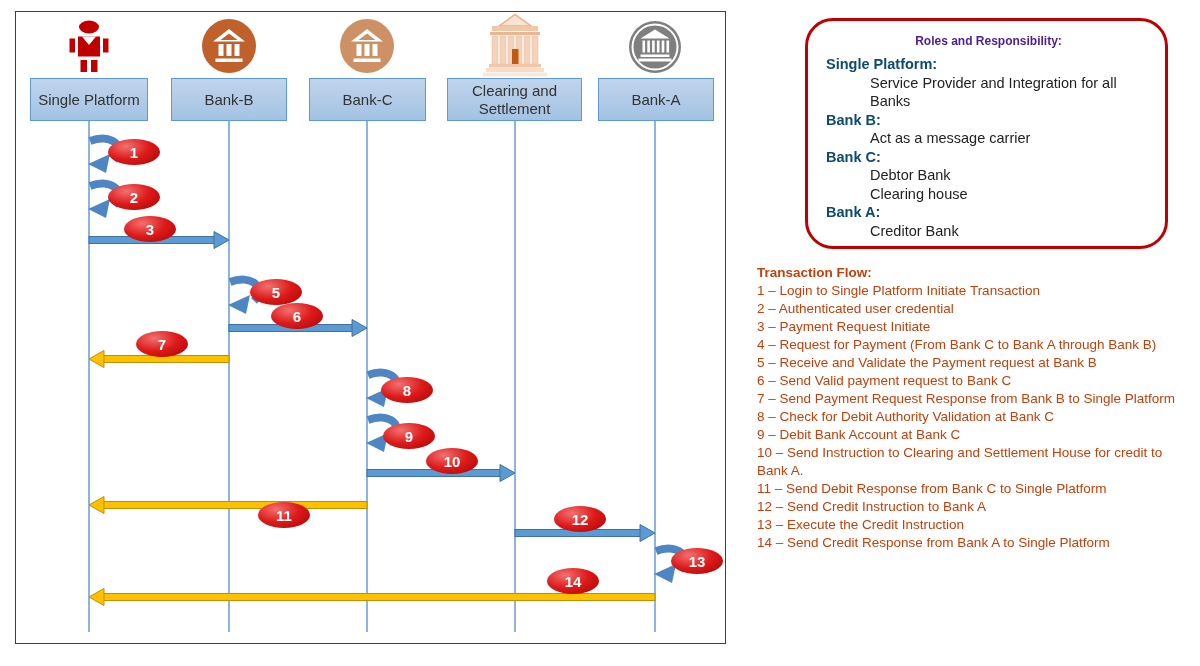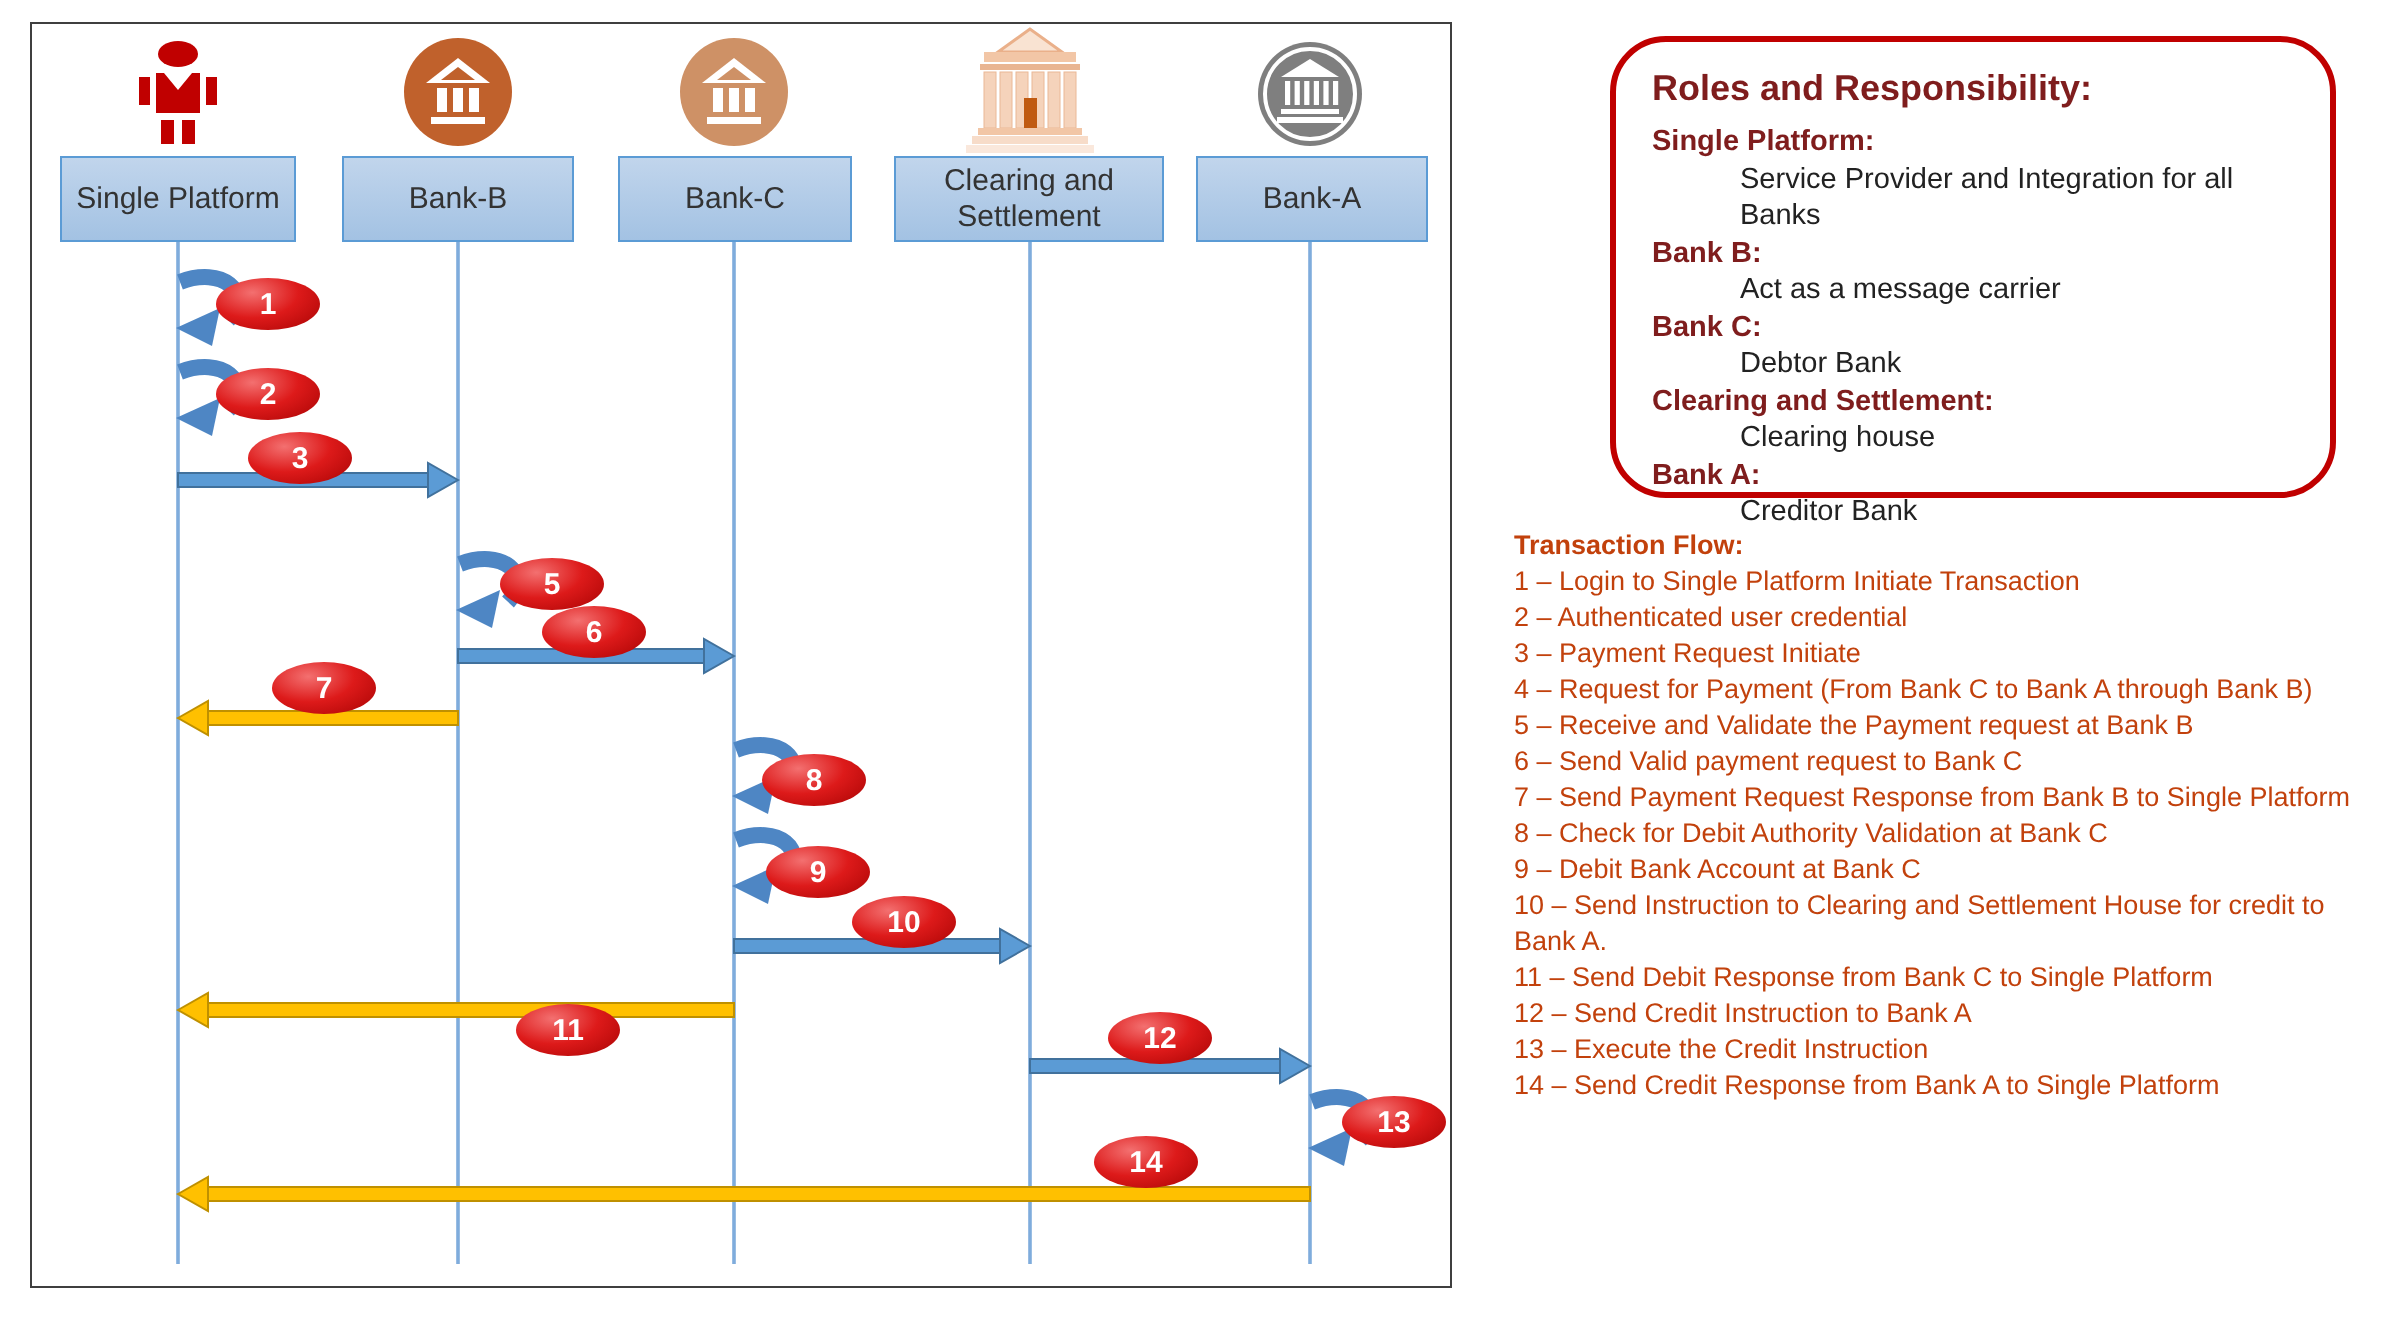--- a/index.html
+++ b/index.html
@@ -26,22 +26,22 @@
     transform:translate(-50%,-50%);
     background:radial-gradient(ellipse at 35% 28%, #f37070 0%, #dd1a1a 48%, #a80303 100%);
     color:#fff;font-size:15px;font-weight:bold;
     display:flex;align-items:center;justify-content:center;
   }
   .roles-box{
     position:absolute;left:805px;top:18px;width:363px;height:231px;
     box-sizing:border-box;border:3.5px solid #C00000;border-radius:28px;
     padding:13px 14px 0 18px;background:#fff;
   }
-  .roles-title{font-size:18px;font-weight:600;color:#7f1d1d;margin-bottom:7px;}
-  .role-name{font-size:14.5px;font-weight:bold;color:#7f1d1d;line-height:18.5px;}
+  .roles-title{font-size:12px;font-weight:600;color:#4c1d95;margin-bottom:7px;text-align:center;}
+  .role-name{font-size:14.5px;font-weight:bold;color:#0c4a6e;line-height:18.5px;}
   .role-desc{font-size:14.5px;color:#222;line-height:18.5px;padding-left:44px;}
   .flow-panel{
     position:absolute;left:757px;top:264px;width:437px;
     font-size:13.5px;color:#c2410c;line-height:18px;
   }
   .flow-title{font-weight:bold;}
   .flow-step{white-space:normal;}
 </style>
 </head>
 <body>
@@ -169,21 +169,20 @@
 
   <div class="roles-box">
     <div class="roles-title">Roles and Responsibility:</div>
     <div id="roles-list">
         <div class="role-name">Single Platform:</div>
         <div class="role-desc">Service Provider and Integration for all Banks</div>
         <div class="role-name">Bank B:</div>
         <div class="role-desc">Act as a message carrier</div>
         <div class="role-name">Bank C:</div>
         <div class="role-desc">Debtor Bank</div>
-        <div class="role-name">Clearing and Settlement:</div>
         <div class="role-desc">Clearing house</div>
         <div class="role-name">Bank A:</div>
         <div class="role-desc">Creditor Bank</div>
       </div>
   </div>
 
   <div class="flow-panel">
     <div class="flow-title">Transaction Flow:</div>
     <div id="flow-steps">
         <div class="flow-step">1 – Login to Single Platform Initiate Transaction</div>

